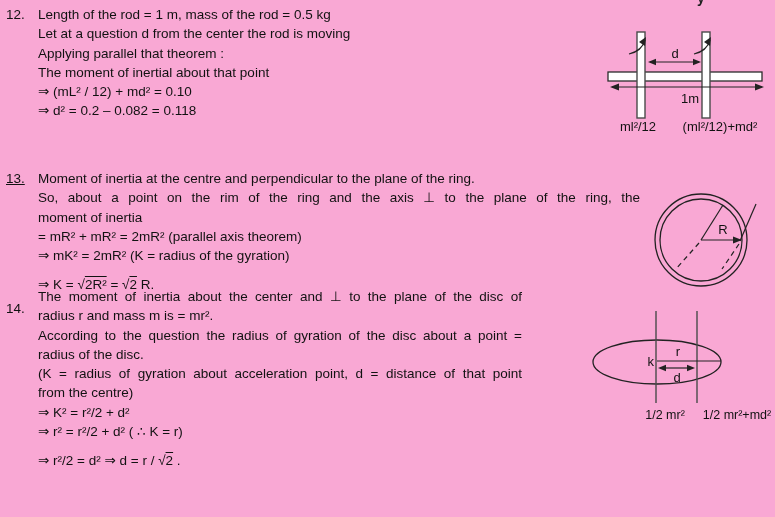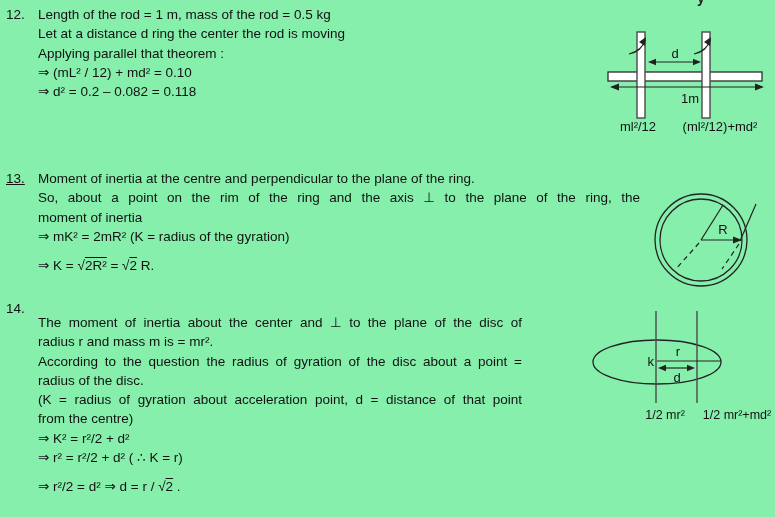--- a/index.html
+++ b/index.html
@@ -1,17 +1,17 @@
 <!DOCTYPE html>
 <html><head>
 <meta charset="utf-8">
 <style>
   html,body{margin:0;padding:0;background:#ffffff;}
   .page{
-    position:relative;width:775px;height:517px;background:#86efac;overflow:hidden;
+    position:relative;width:775px;height:517px;background:#f9a8d4;overflow:hidden;
     font-family:"Liberation Sans","DejaVu Sans",sans-serif;
     font-size:13.5px;color:#121212;
   }
   .pnum{position:absolute;left:6px;width:30px;line-height:19.3px;}
   .plines{position:absolute;left:38px;}
   .pline{height:19.3px;line-height:19.3px;white-space:nowrap;}
   .pline.just{white-space:normal;text-align:justify;text-align-last:justify;}
   .pline.gap{margin-top:10px;}
   .rad{text-decoration:overline;}
   .diagram{position:absolute;}
@@ -23,43 +23,45 @@
 <body>
 
 <div class="page">
 
   <div class="cutoff">y</div>
 
   <section>
     <div class="pnum" style="top:5px;">12.</div>
     <div class="plines" style="top:5px;width:480px;">
       <div class="pline">Length of the rod = 1 m, mass of the rod = 0.5 kg</div>
-      <div class="pline">Let at a distance d ring the center the rod is moving</div>
+      <div class="pline">Let at a question d from the center the rod is moving</div>
       <div class="pline">Applying parallel that theorem :</div>
+      <div class="pline">The moment of inertial about that point</div>
       <div class="pline">⇒ (mL² / 12) + md² = 0.10</div>
       <div class="pline">⇒ d² = 0.2 – 0.082 = 0.118</div>
     </div>
   </section>
 
   <section>
     <div class="pnum" style="top:169px;text-decoration:underline;">13.</div>
     <div class="plines" style="top:169px;width:602px;">
       <div class="pline">Moment of inertia at the centre and perpendicular to the plane of the ring.</div>
       <div class="pline just">So, about a point on the rim of the ring and the axis ⊥ to the plane of the ring, the</div>
       <div class="pline">moment of inertia</div>
+      <div class="pline">= mR² + mR² = 2mR² (parallel axis theorem)</div>
       <div class="pline">⇒ mK² = 2mR² (K = radius of the gyration)</div>
       <div class="pline gap">
         <span>⇒ K = √</span><span class="rad">2R²</span><span> = √</span><span class="rad">2</span><span> R.</span>
       </div>
     </div>
   </section>
 
   <section>
     <div class="pnum" style="top:299px;">14.</div>
-    <div class="plines" style="top:313px;width:484px;">
+    <div class="plines" style="top:287px;width:484px;">
       <div class="pline just">The moment of inertia about the center and ⊥ to the plane of the disc of</div>
       <div class="pline">radius r and mass m is = mr².</div>
       <div class="pline just">According to the question the radius of gyration of the disc about a point =</div>
       <div class="pline">radius of the disc.</div>
       <div class="pline just">(K = radius of gyration about acceleration point, d = distance of that point</div>
       <div class="pline">from the centre)</div>
       <div class="pline">⇒ K² = r²/2 + d²</div>
       <div class="pline">⇒ r² = r²/2 + d² ( ∴ K = r)</div>
       <div class="pline gap">
         <span>⇒ r²/2 = d² ⇒ d = r / √</span><span class="rad">2</span><span> .</span>

